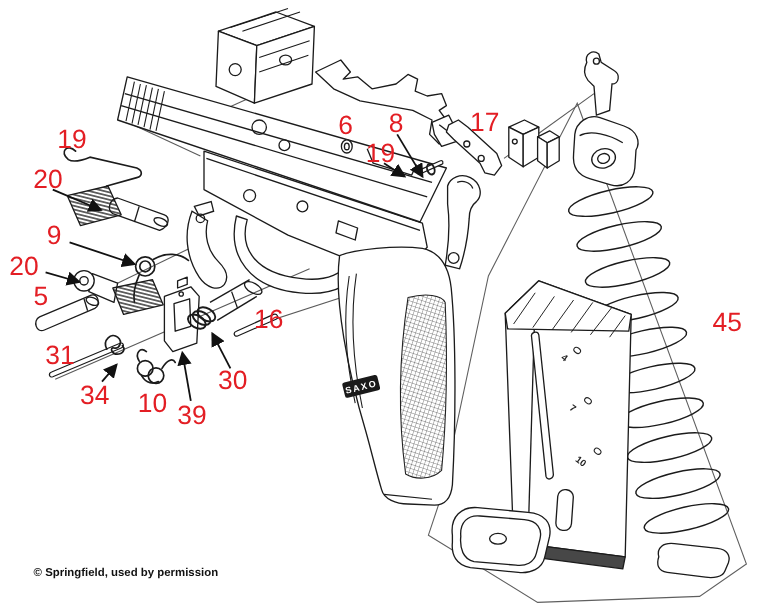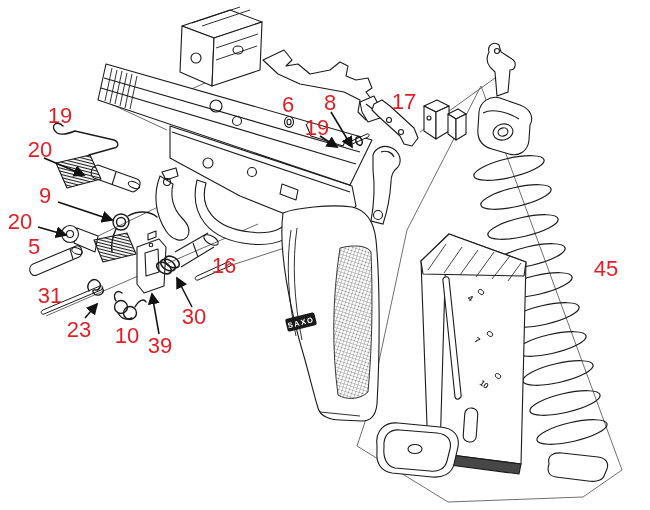--- a/index.html
+++ b/index.html
@@ -262,25 +262,26 @@
     <path d="M320,136 L337,147" marker-end="url(#ah)"></path>
   </g>
 </svg>
 
 <div class="lbl" style="left:60px;top:116px">19</div>
 <div class="lbl" style="left:40px;top:150px">20</div>
 <div class="lbl" style="left:45px;top:196px">9</div>
 <div class="lbl" style="left:20px;top:222px">20</div>
 <div class="lbl" style="left:34px;top:247px">5</div>
 <div class="lbl" style="left:50px;top:296px">31</div>
-<div class="lbl" style="left:79px;top:330px">23</div>
+<div class="lbl" style="left:79px;top:330px">34</div>
 <div class="lbl" style="left:127px;top:336px">10</div>
 <div class="lbl" style="left:160px;top:346px">39</div>
 <div class="lbl" style="left:194px;top:317px">30</div>
 <div class="lbl" style="left:224px;top:266px">16</div>
 <div class="lbl" style="left:288px;top:105px">6</div>
 <div class="lbl" style="left:317px;top:128px">19</div>
 <div class="lbl" style="left:330px;top:103px">8</div>
 <div class="lbl" style="left:404px;top:102px">17</div>
 <div class="lbl" style="left:606px;top:269px">45</div>
 
+<div class="credit">© Springfield, used by permission</div>
 
 </div>
 
 </body></html>

